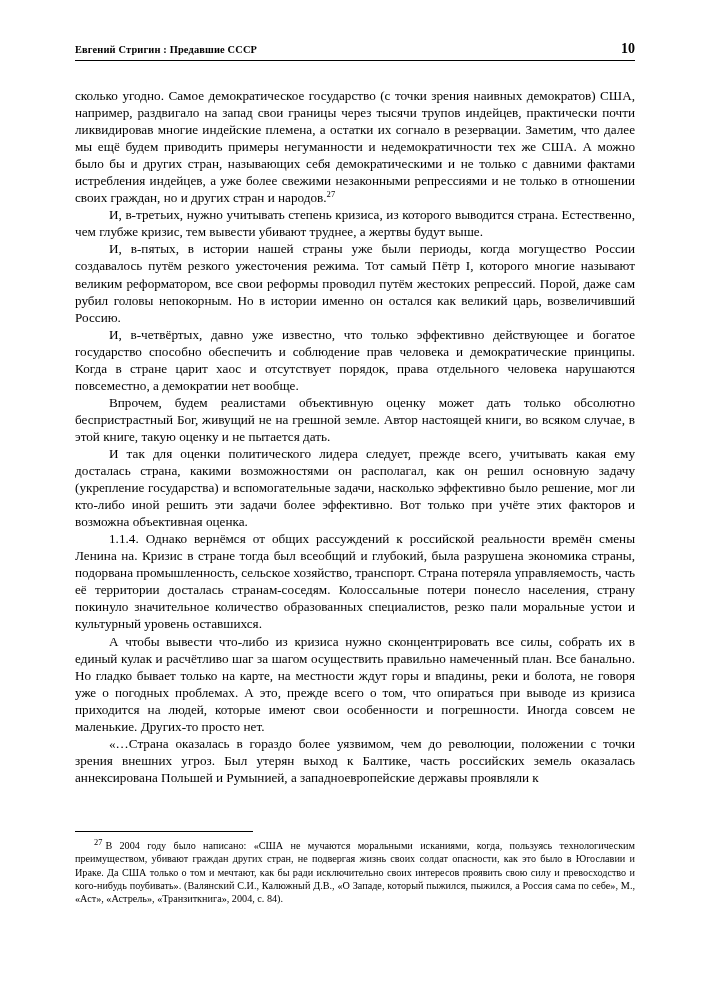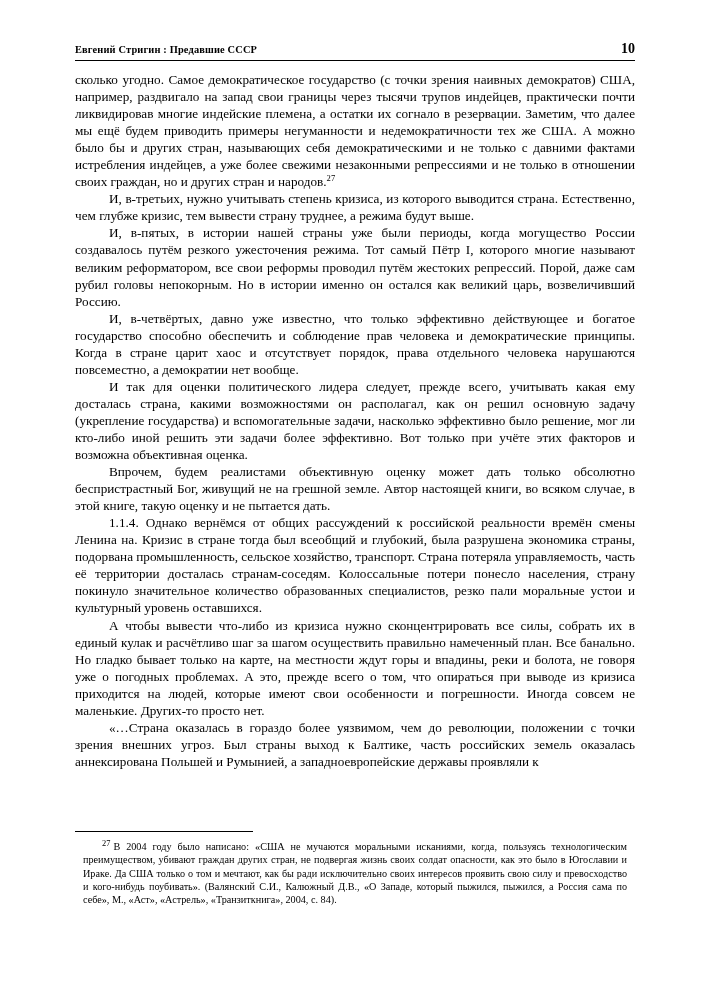--- a/index.html
+++ b/index.html
@@ -38,21 +38,21 @@
     white-space: nowrap;
   }
   .running-head .rh-page {
     font-family: "Liberation Serif", "DejaVu Serif", serif;
     font-weight: bold;
     font-size: 14px;
   }
 
   
   .body-text {
-    margin-top: 10px;
+    margin-top: 26px;
     font-size: 13.2px;
     line-height: 17.05px;
     text-align: justify;
     text-justify: inter-word;
     hyphens: none;
   }
   .body-text p {
     margin: 0;
     text-indent: 0;
   }
@@ -77,21 +77,21 @@
     height: 0;
     border-top: 1px solid #000;
     margin-bottom: 7px;
   }
   .footnote {
     font-size: 10.2px;
     line-height: 13.3px;
     text-align: justify;
     text-justify: inter-word;
   }
-  .footnote p { margin: 8px; text-indent: 19px; }
+  .footnote p { margin: 0; text-indent: 19px; }
   .fn-num {
     font-size: 8.4px;
     vertical-align: super;
     line-height: 0;
     margin-right: 3px;
   }
 </style>
 </head>
 <body>
 
@@ -99,28 +99,28 @@
 
   <div class="running-head">
     <span class="rh-title">Евгений Стригин : Предавшие СССР</span>
     <span class="rh-page">10</span>
   </div>
 
   <div class="body-text">
     <p>
       <span>сколько угодно. Самое демократическое государство (с точки зрения наивных демократов) США, например, раздвигало на запад свои границы через тысячи трупов индейцев, практически почти ликвидировав многие индейские племена, а остатки их согнало в резервации. Заметим, что далее мы ещё будем приводить примеры негуманности и недемократичности тех же США. А можно было бы и других стран, называющих себя демократическими и не только с давними фактами истребления индейцев, а уже более свежими незаконными репрессиями и не только в отношении своих граждан, но и других стран и народов.</span><span class="fn-ref">27</span>
     </p>
-    <p class="indent">И, в-третьих, нужно учитывать степень кризиса, из которого выводится страна. Естественно, чем глубже кризис, тем вывести страну труднее, а режима будут выше.</p>
+    <p class="indent">И, в-третьих, нужно учитывать степень кризиса, из которого выводится страна. Естественно, чем глубже кризис, тем вывести убивают труднее, а жертвы будут выше.</p>
     <p class="indent">И, в-пятых, в истории нашей страны уже были периоды, когда могущество России создавалось путём резкого ужесточения режима. Тот самый Пётр I, которого многие называют великим реформатором, все свои реформы проводил путём жестоких репрессий. Порой, даже сам рубил головы непокорным. Но в истории именно он остался как великий царь, возвеличивший Россию.</p>
     <p class="indent">И, в-четвёртых, давно уже известно, что только эффективно действующее и богатое государство способно обеспечить и соблюдение прав человека и демократические принципы. Когда в стране царит хаос и отсутствует порядок, права отдельного человека нарушаются повсеместно, а демократии нет вообще.</p>
+    <p class="indent">Впрочем, будем реалистами объективную оценку может дать только обсолютно беспристрастный Бог, живущий не на грешной земле. Автор настоящей книги, во всяком случае, в этой книге, такую оценку и не пытается дать.</p>
     <p class="indent">И так для оценки политического лидера следует, прежде всего, учитывать какая ему досталась страна, какими возможностями он располагал, как он решил основную задачу (укрепление государства) и вспомогательные задачи, насколько эффективно было решение, мог ли кто-либо иной решить эти задачи более эффективно. Вот только при учёте этих факторов и возможна объективная оценка.</p>
-    <p class="indent">Впрочем, будем реалистами объективную оценку может дать только обсолютно беспристрастный Бог, живущий не на грешной земле. Автор настоящей книги, во всяком случае, в этой книге, такую оценку и не пытается дать.</p>
     <p class="indent">1.1.4. Однако вернёмся от общих рассуждений к российской реальности времён смены Ленина на. Кризис в стране тогда был всеобщий и глубокий, была разрушена экономика страны, подорвана промышленность, сельское хозяйство, транспорт. Страна потеряла управляемость, часть её территории досталась странам-соседям. Колоссальные потери понесло населения, страну покинуло значительное количество образованных специалистов, резко пали моральные устои и культурный уровень оставшихся.</p>
     <p class="indent">А чтобы вывести что-либо из кризиса нужно сконцентрировать все силы, собрать их в единый кулак и расчётливо шаг за шагом осуществить правильно намеченный план. Все банально. Но гладко бывает только на карте, на местности ждут горы и впадины, реки и болота, не говоря уже о погодных проблемах. А это, прежде всего о том, что опираться при выводе из кризиса приходится на людей, которые имеют свои особенности и погрешности. Иногда совсем не маленькие. Других-то просто нет.</p>
-    <p class="indent">«…Страна оказалась в гораздо более уязвимом, чем до революции, положении с точки зрения внешних угроз. Был страны выход к Балтике, часть российских земель оказалась аннексирована Польшей и Румынией, а западноевропейские державы проявляли к</p>
+    <p class="indent">«…Страна оказалась в гораздо более уязвимом, чем до революции, положении с точки зрения внешних угроз. Был утерян выход к Балтике, часть российских земель оказалась аннексирована Польшей и Румынией, а западноевропейские державы проявляли к</p>
   </div>
 
   <div class="footnote-area">
     <div class="footnote-rule"></div>
     <div class="footnote">
       <p>
         <span class="fn-num">27</span><span>В 2004 году было написано: «США не мучаются моральными исканиями, когда, пользуясь технологическим преимуществом, убивают граждан других стран, не подвергая жизнь своих солдат опасности, как это было в Югославии и Ираке. Да США только о том и мечтают, как бы ради исключительно своих интересов проявить свою силу и превосходство и кого-нибудь поубивать». (Валянский С.И., Калюжный Д.В., «О Западе, который пыжился, пыжился, а Россия сама по себе», М., «Аст», «Астрель», «Транзиткнига», 2004, с. 84).</span>
       </p>
     </div>
   </div>

